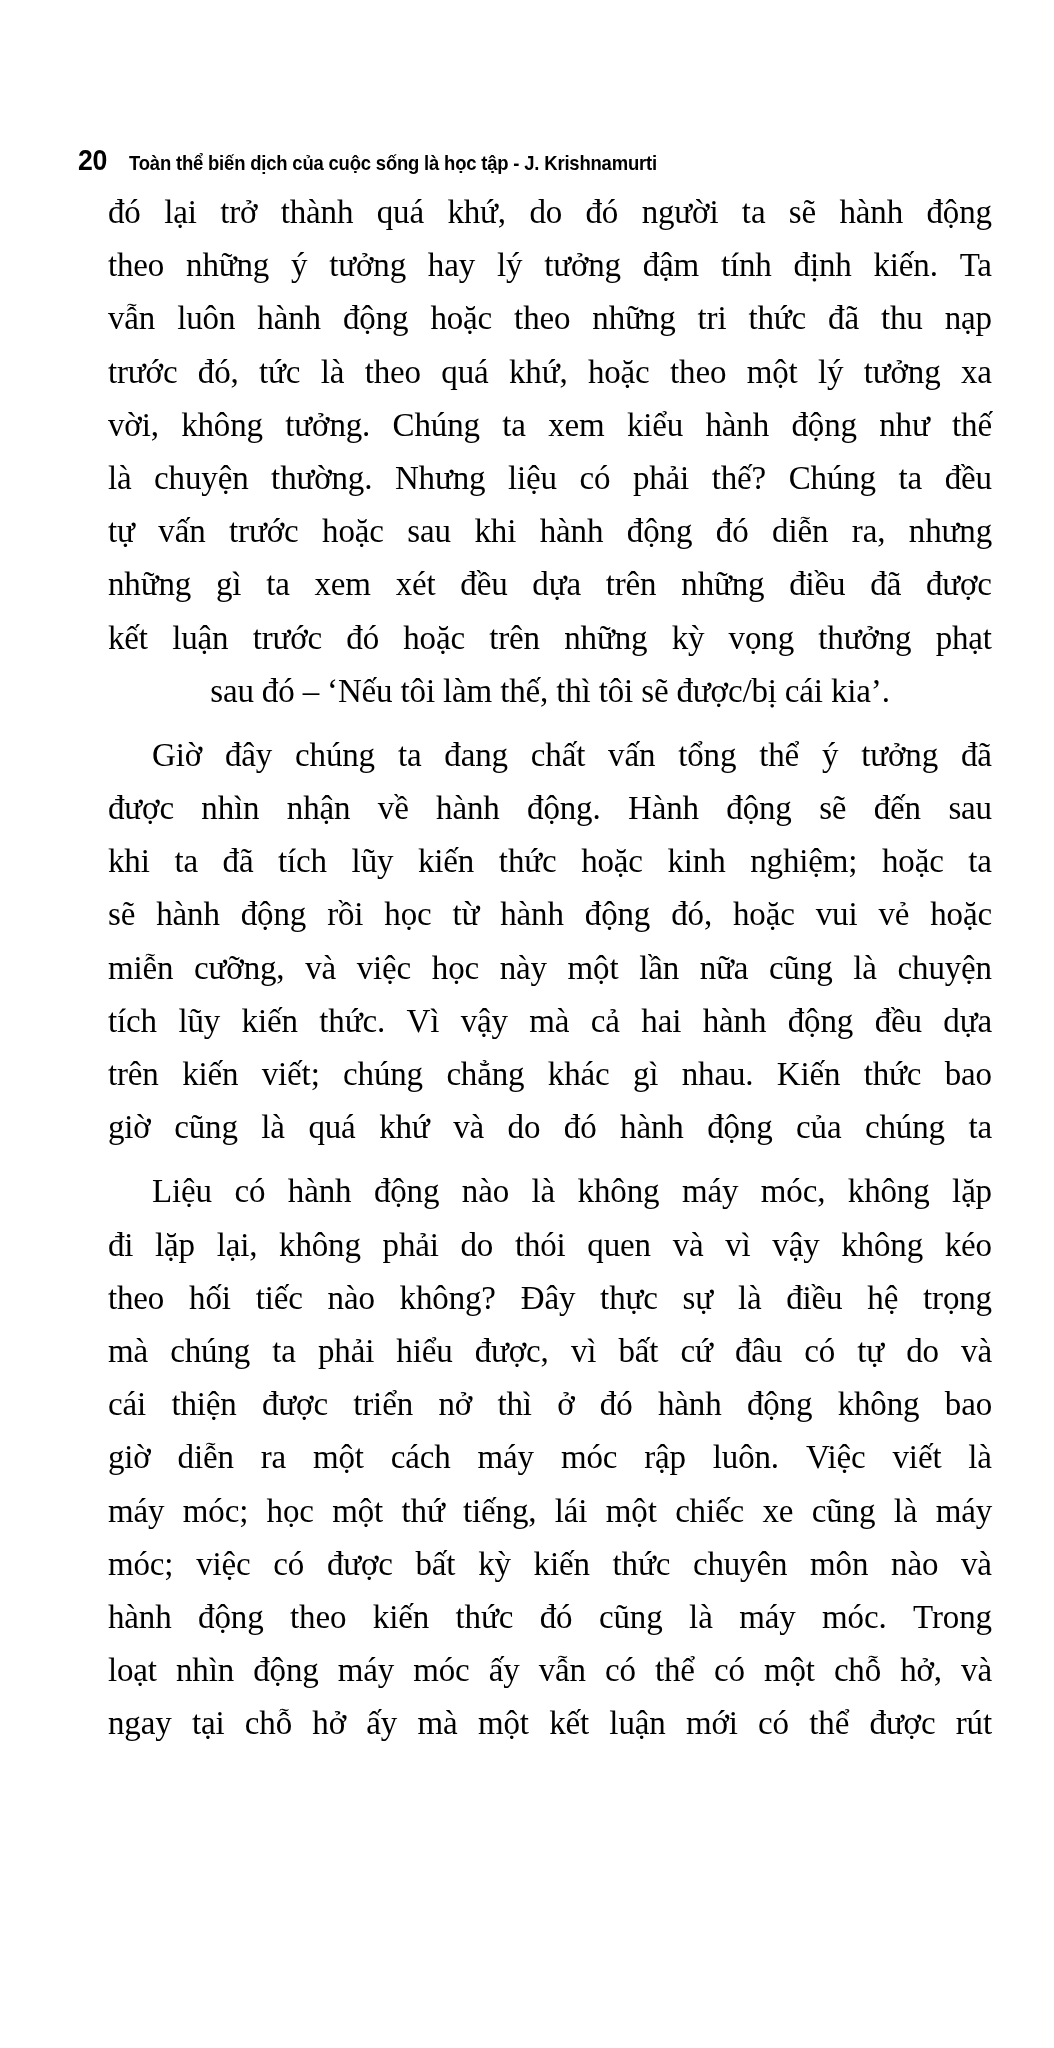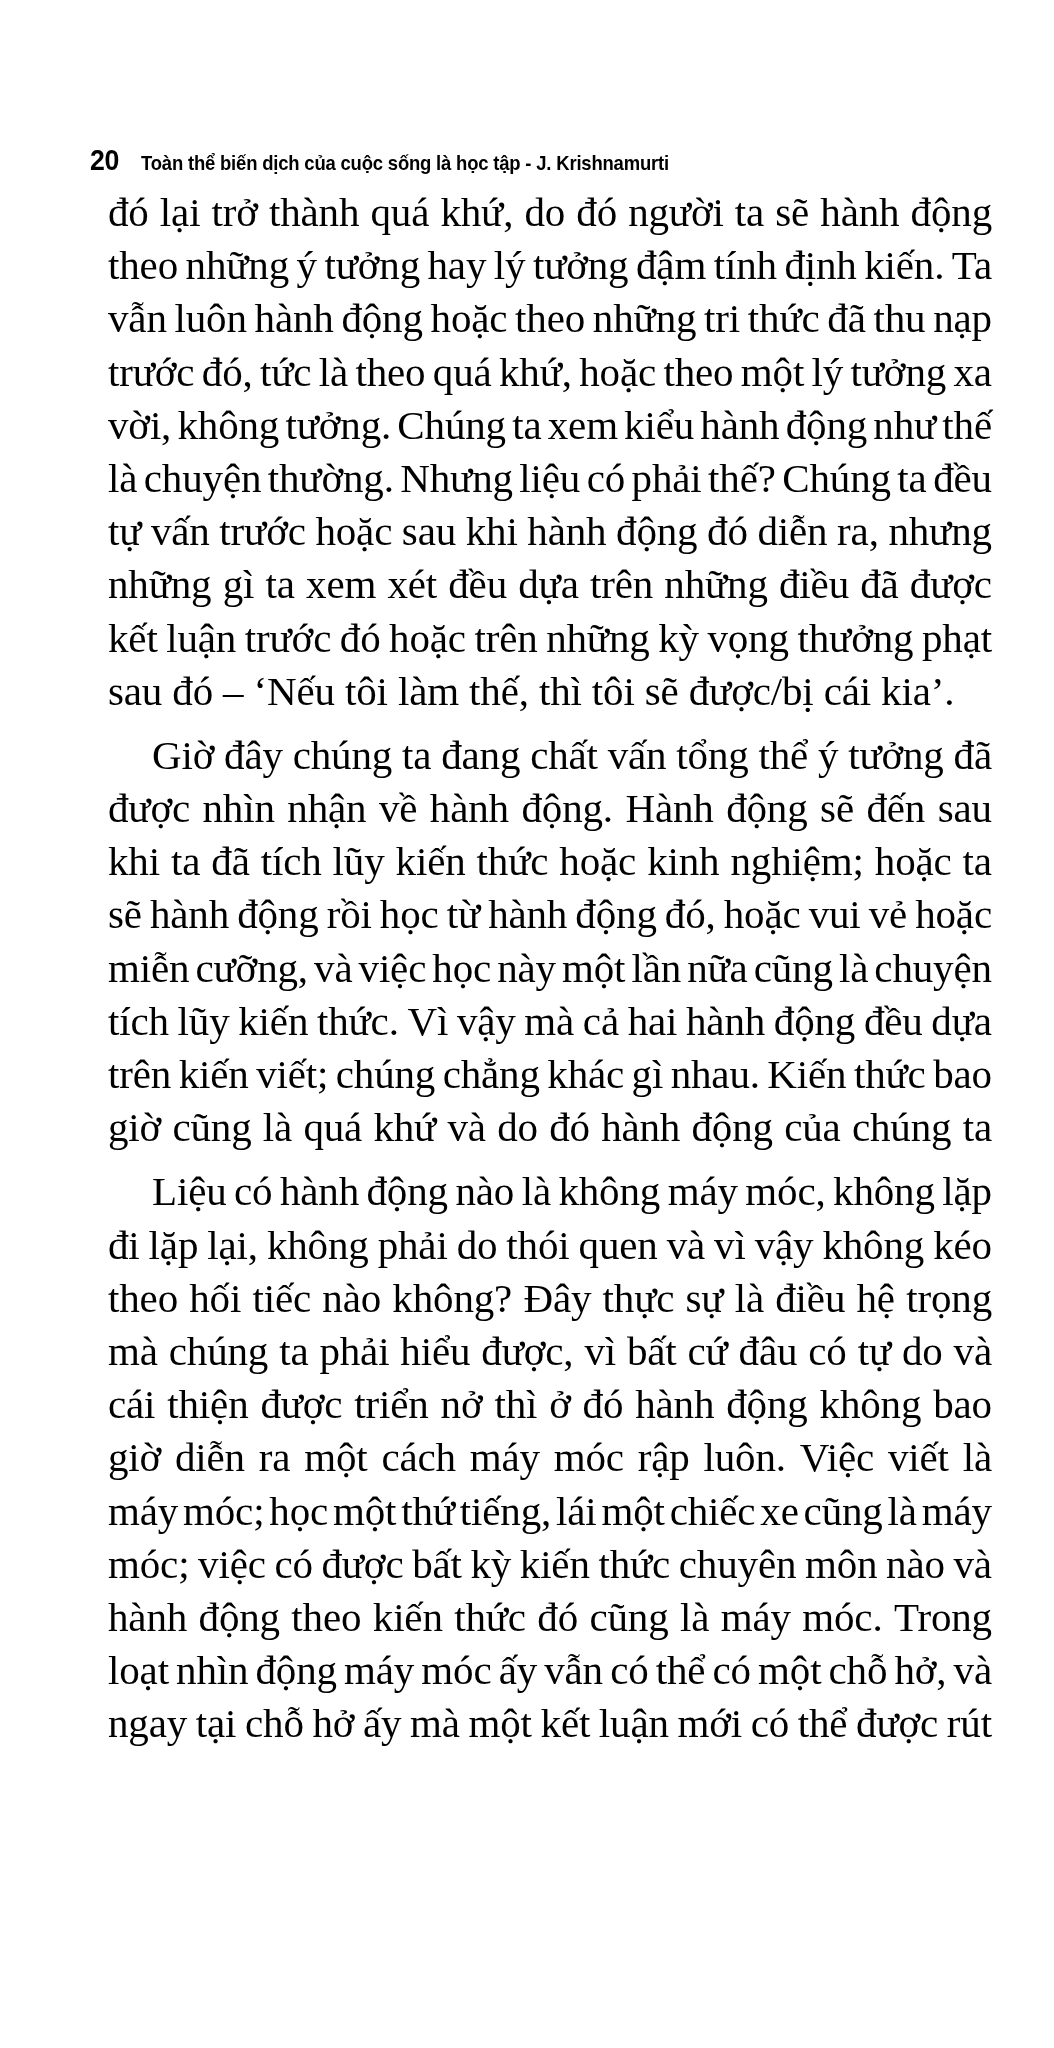--- a/index.html
+++ b/index.html
@@ -28,21 +28,20 @@
   
   .running-head {
     position: absolute;
     left: 78px;
     top: 146px;
     width: 900px;
     height: 34px;
     display: flex;
     align-items: baseline;
     white-space: nowrap;
-    margin-left: 12px;
   }
   .folio {
     font-family: "Liberation Sans", "DejaVu Sans", sans-serif;
     font-weight: bold;
     font-size: 29px;
     line-height: 1;
     letter-spacing: -0.5px;
     transform: scaleX(0.92);
     transform-origin: left bottom;
     margin-right: 20px;
@@ -58,41 +57,41 @@
   }
 
   
   .body-col {
     position: absolute;
     left: 108px;
     top: 186px;
     width: 884px;
   }
   .para {
-    font-size: 41px;
+    font-size: 33px;
     line-height: 53.2px;
     text-align: justify;
     text-justify: inter-word;
     letter-spacing: -0.15px;
     word-spacing: 0px;
     margin: 0 0 11px 0;
     -webkit-font-smoothing: antialiased;
   }
 
   
   .ln {
     display: flex;
     justify-content: space-between;
     white-space: nowrap;
     height: 53.2px;
     align-items: baseline;
     overflow: visible;
   }
   .ln.ragged {
-    justify-content: flex-start;
+    justify-content: center;
   }
   .ln > span {
     display: inline-block;
   }
   .ln.first {
     padding-left: 44px;
   }
   .ln.first.noindent {
     padding-left: 0;
   }

